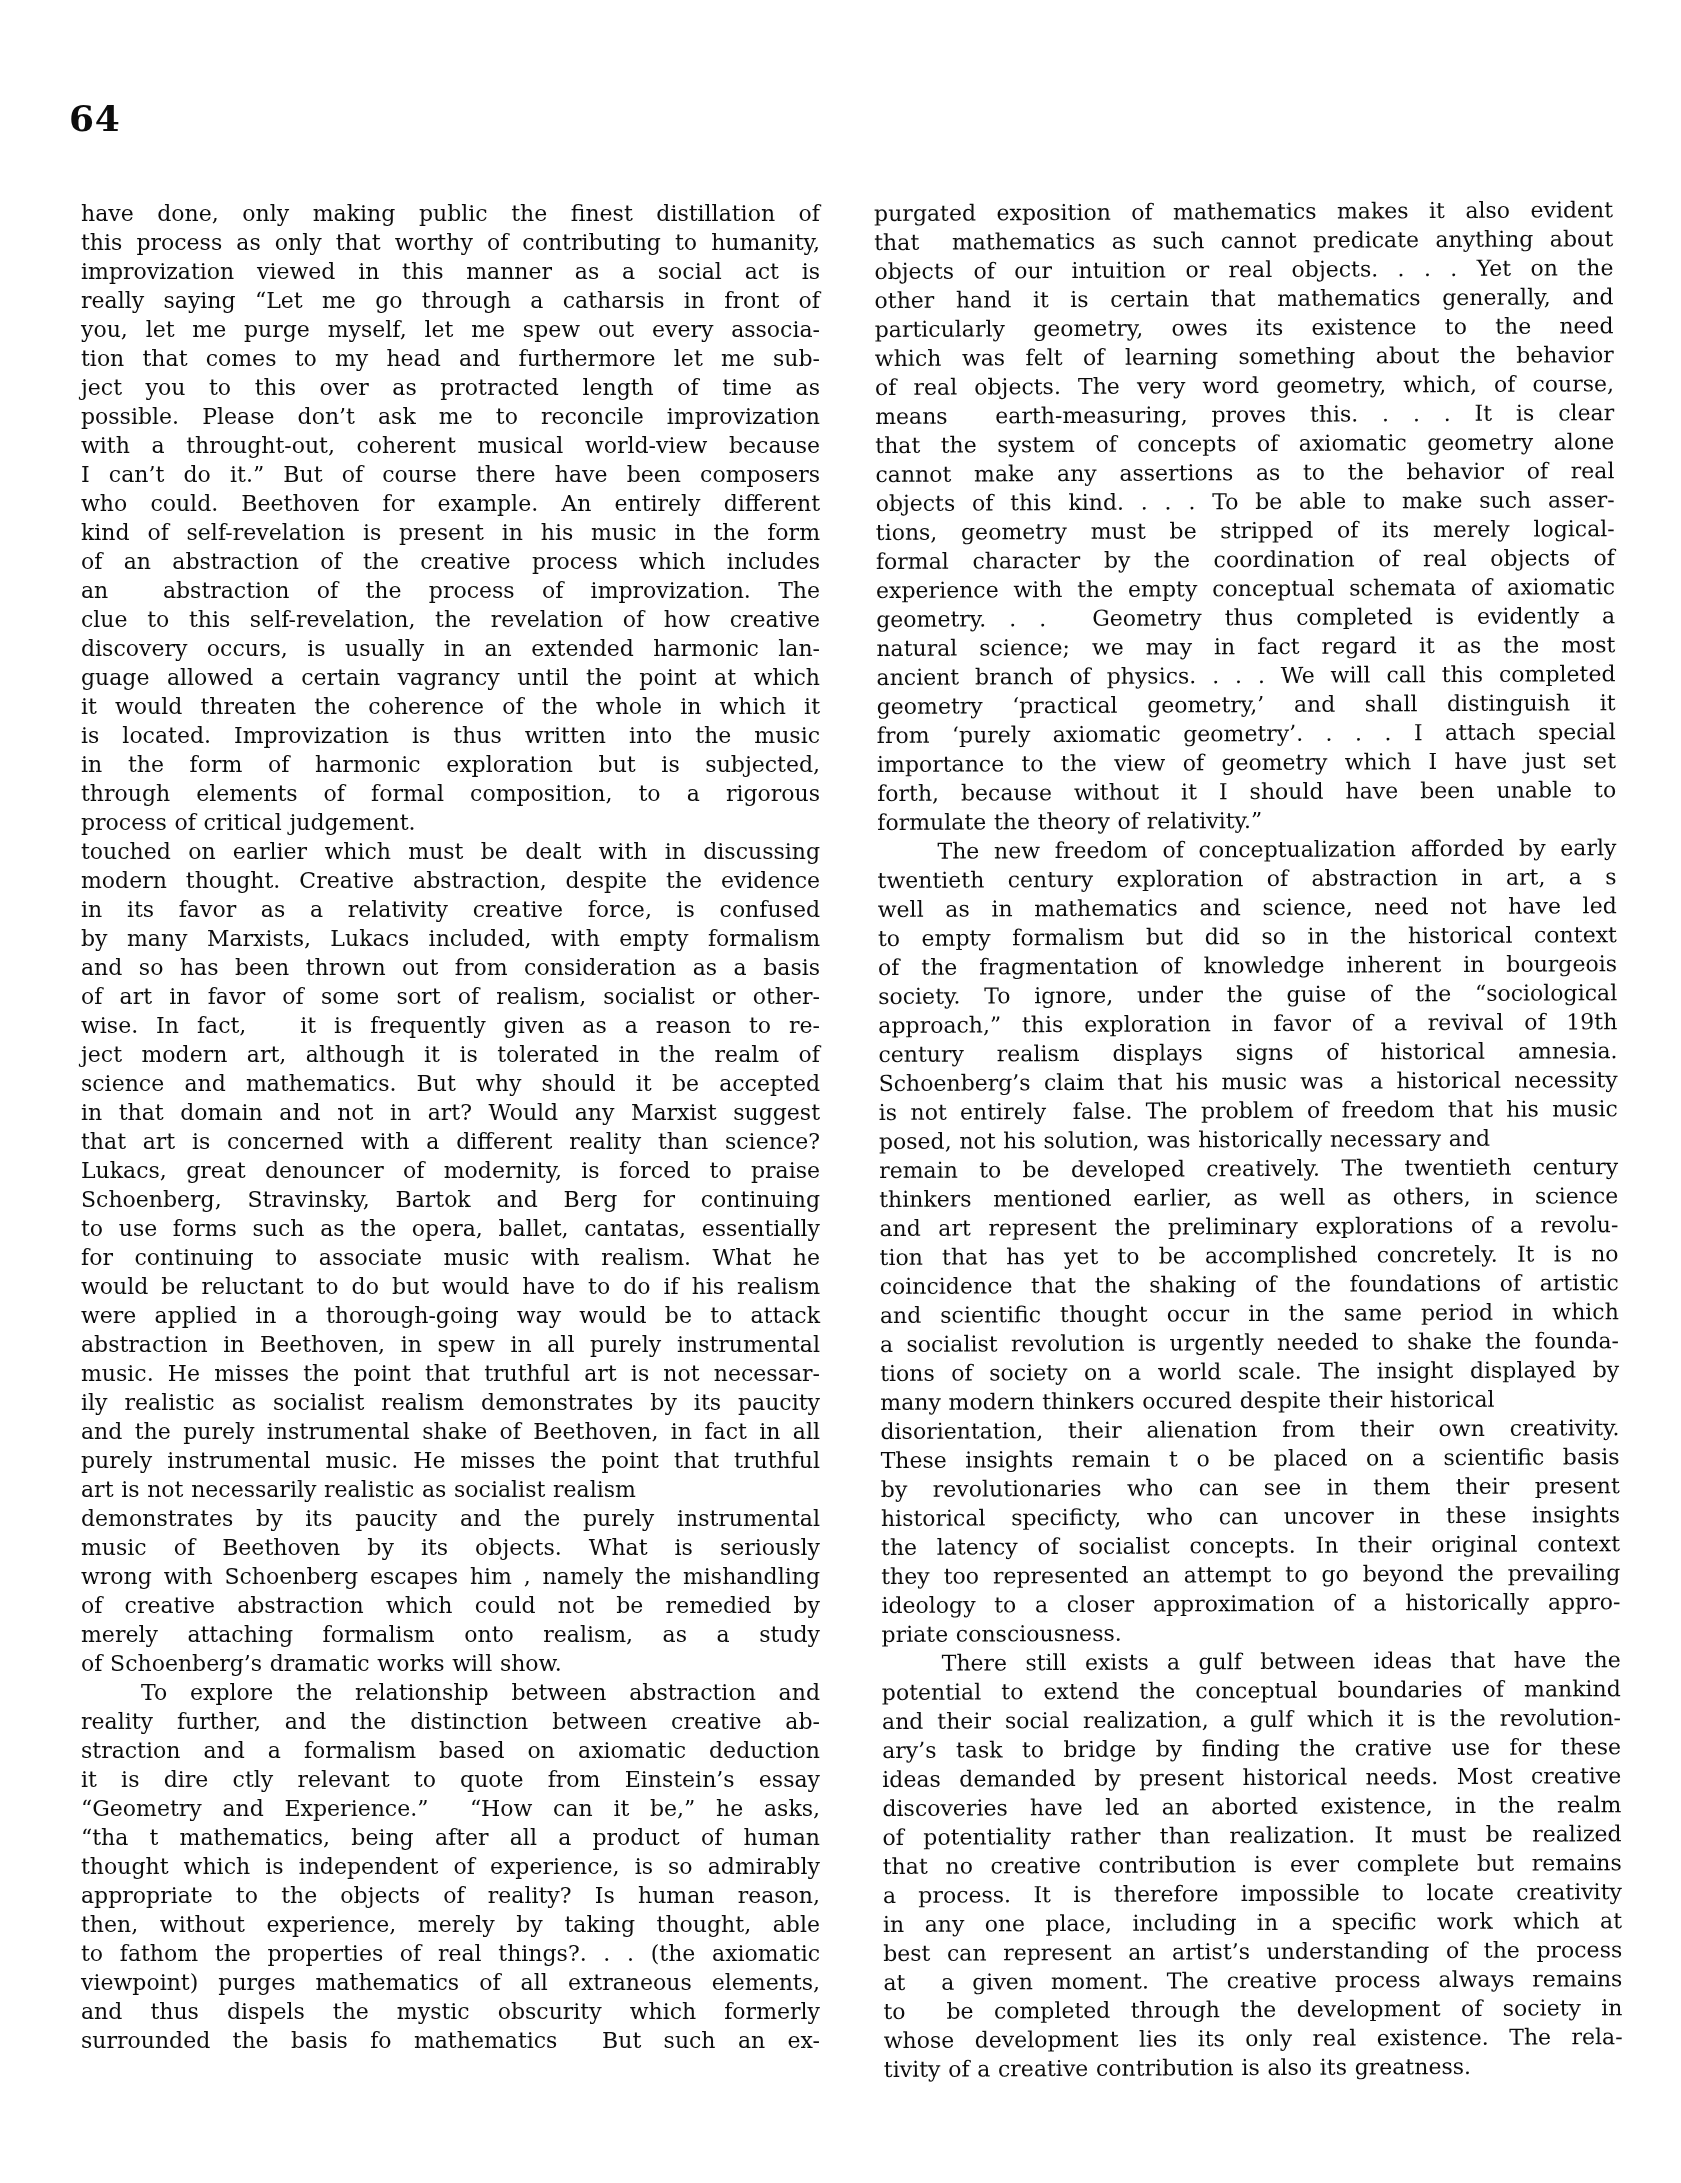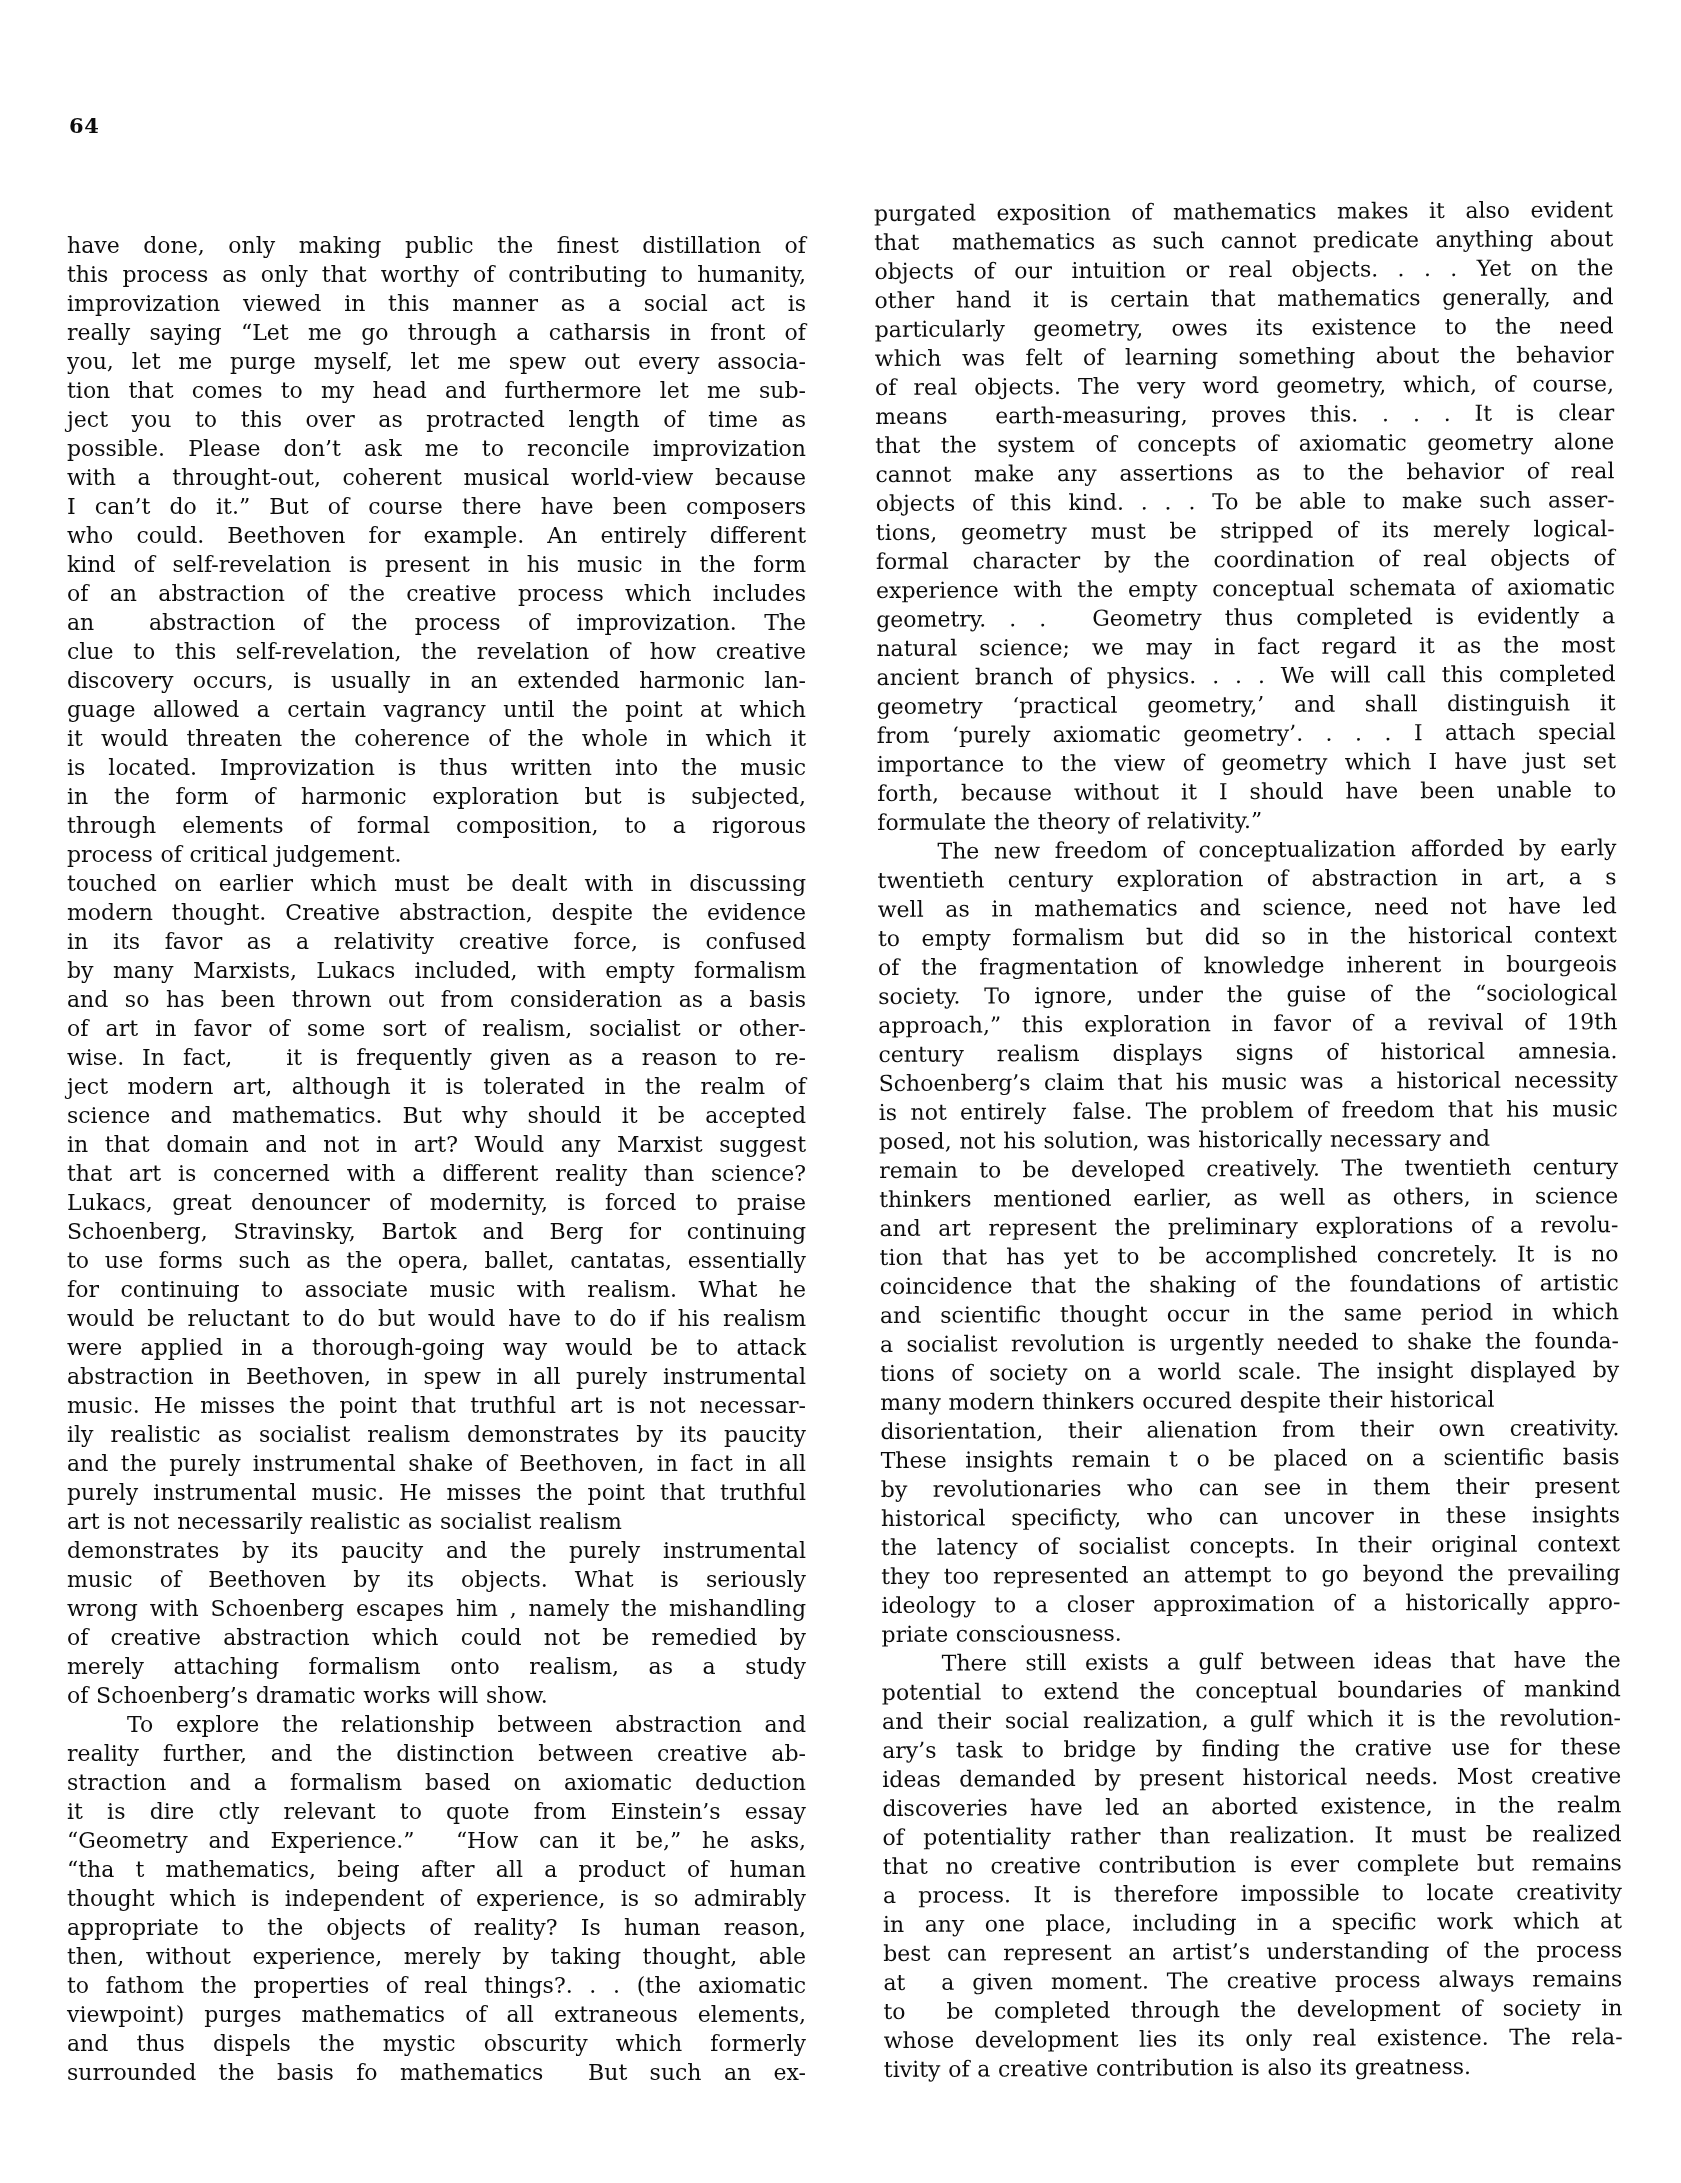--- a/index.html
+++ b/index.html
@@ -17,31 +17,31 @@
     color: #0d0d0d;
   }
   .page {
     position: absolute;
     inset: 0;
     background: #ffffff;
   }
   .page-number {
     position: absolute;
     left: 69px;
-    top: 113px;
-    font-size: 21px;
+    top: 97px;
+    font-size: 36px;
     font-weight: bold;
     letter-spacing: 0.7px;
   }
   .col {
     position: absolute;
     top: 199px;
     width: 739px;
   }
-  .col-left { left: 67px; margin-top: 32px; }
+  .col-left { left: 81px; }
   .col-right {
     left: 874px;
     transform: rotate(-0.3deg);
     transform-origin: 0 0;
   }
   .line {
     font-size: 22px;
     line-height: 29px;
     height: 29px;
     white-space: nowrap;          

